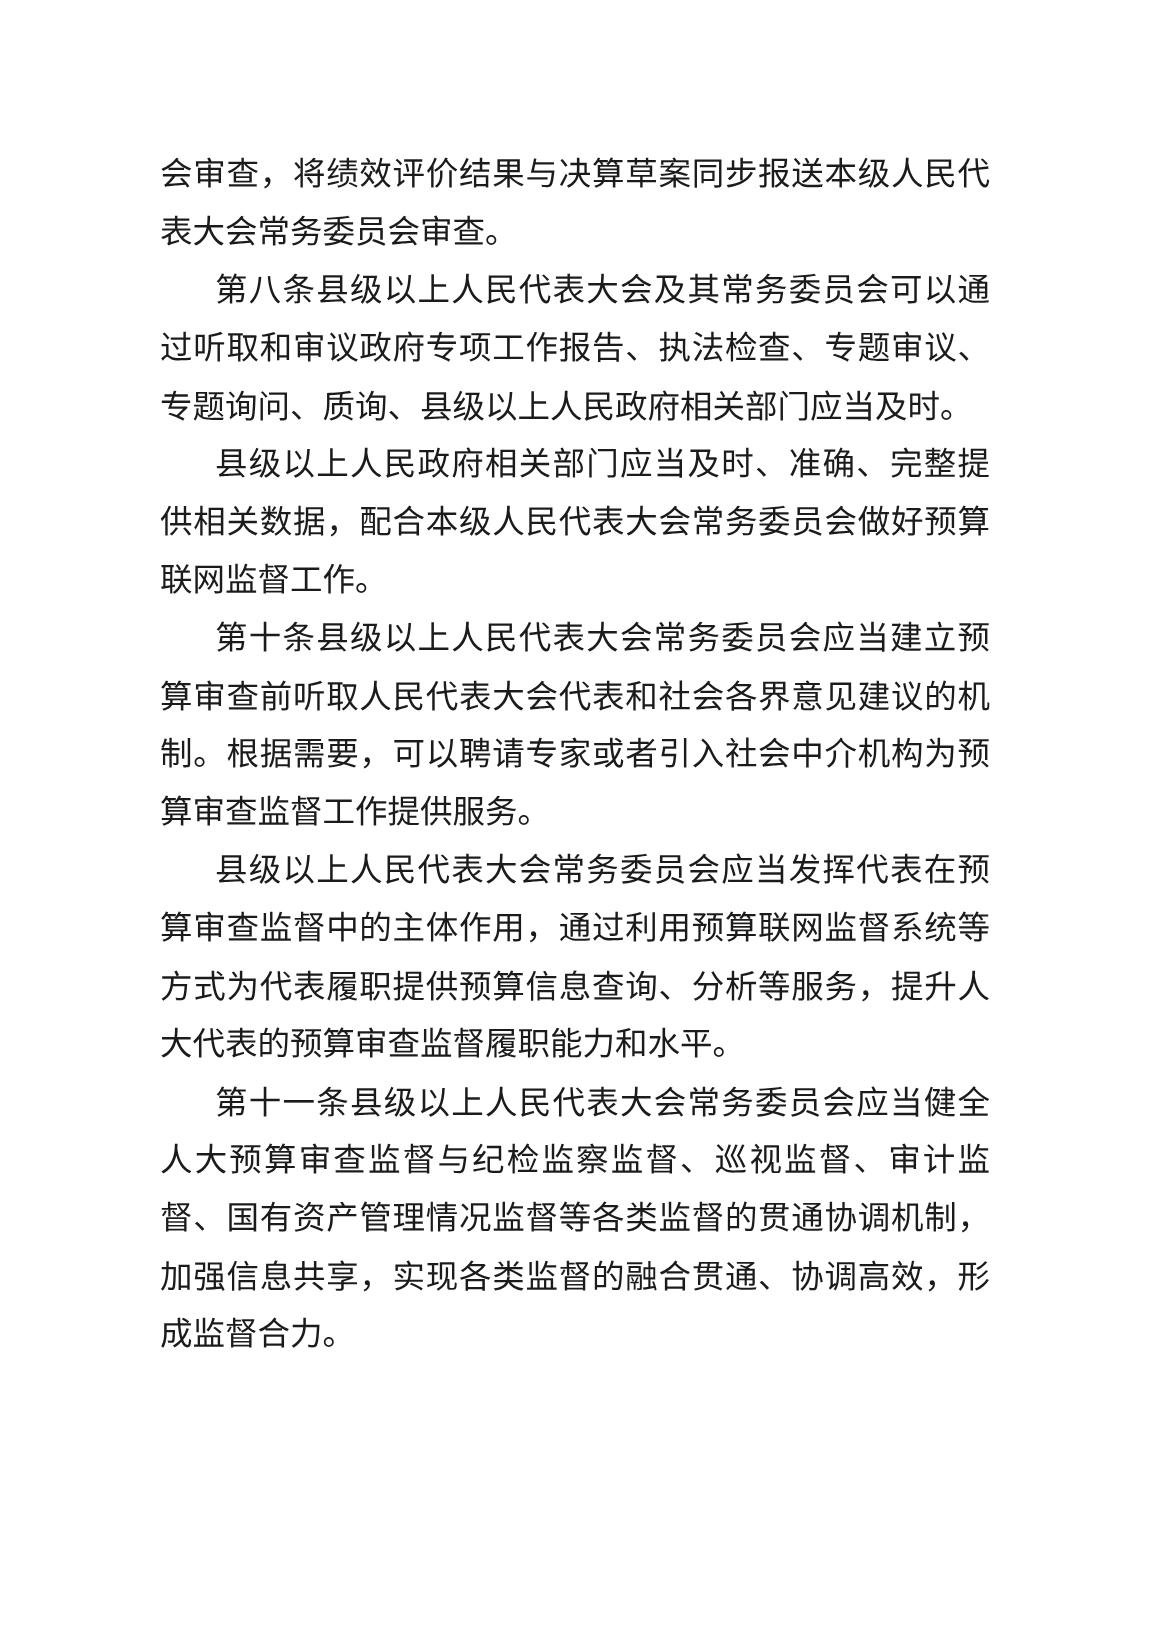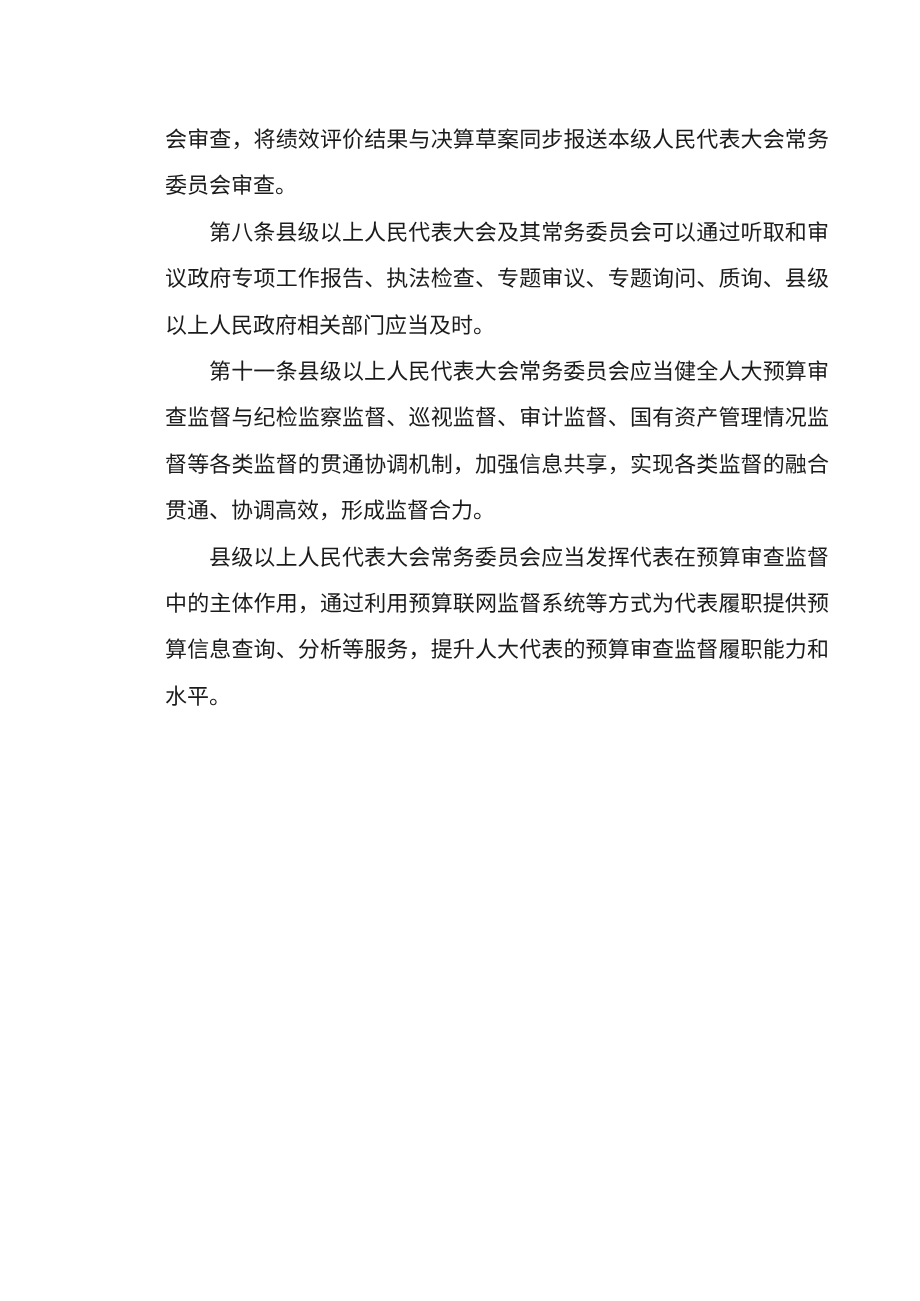--- a/index.html
+++ b/index.html
@@ -14,25 +14,24 @@
     background: #ffffff;
     overflow: hidden;
     font-family: "Liberation Serif", "DejaVu Serif", serif;
     color: #1b1b1b;
   }
   .content {
     position: absolute;
     left: 128px;
     top: 117px;
     width: 664px;
-    font-size: 22px;
+    font-size: 26px;
     line-height: 46.4px;
     text-align: justify;
     letter-spacing: 0;
-    margin-left: 37px;
   }
   .content p {
     margin: 0;
     padding: 0;
     word-break: normal;
   }
   .content p.indented {
     text-indent: 44px; 
   }
   .content p.tight {
@@ -40,16 +39,18 @@
     margin-top: -4px;
   }
 </style>
 </head>
 <body>
 
 <div class="page">
   <div class="content">
     <p>会审查，将绩效评价结果与决算草案同步报送本级人民代表大会常务委员会审查。</p>
     <p class="indented">第八条县级以上人民代表大会及其常务委员会可以通过听取和审议政府专项工作报告、执法检查、专题审议、专题询问、质询、县级以上人民政府相关部门应当及时。</p>
+    <p class="indented">县级以上人民政府相关部门应当及时、准确、完整提供相关数据，配合本级人民代表大会常务委员会做好预算联网监督工作。</p>
+    <p class="indented">第十条县级以上人民代表大会常务委员会应当建立预算审查前听取人民代表大会代表和社会各界意见建议的机制。根据需要，可以聘请专家或者引入社会中介机构为预算审查监督工作提供服务。</p>
+    <p class="indented">县级以上人民代表大会常务委员会应当发挥代表在预算审查监督中的主体作用，通过利用预算联网监督系统等方式为代表履职提供预算信息查询、分析等服务，提升人大代表的预算审查监督履职能力和水平。</p>
     <p class="indented">第十一条县级以上人民代表大会常务委员会应当健全人大预算审查监督与纪检监察监督、巡视监督、审计监督、国有资产管理情况监督等各类监督的贯通协调机制，加强信息共享，实现各类监督的融合贯通、协调高效，形成监督合力。</p>
-    <p class="indented">县级以上人民代表大会常务委员会应当发挥代表在预算审查监督中的主体作用，通过利用预算联网监督系统等方式为代表履职提供预算信息查询、分析等服务，提升人大代表的预算审查监督履职能力和水平。</p>
   </div>
 </div>
 
 </body></html>

